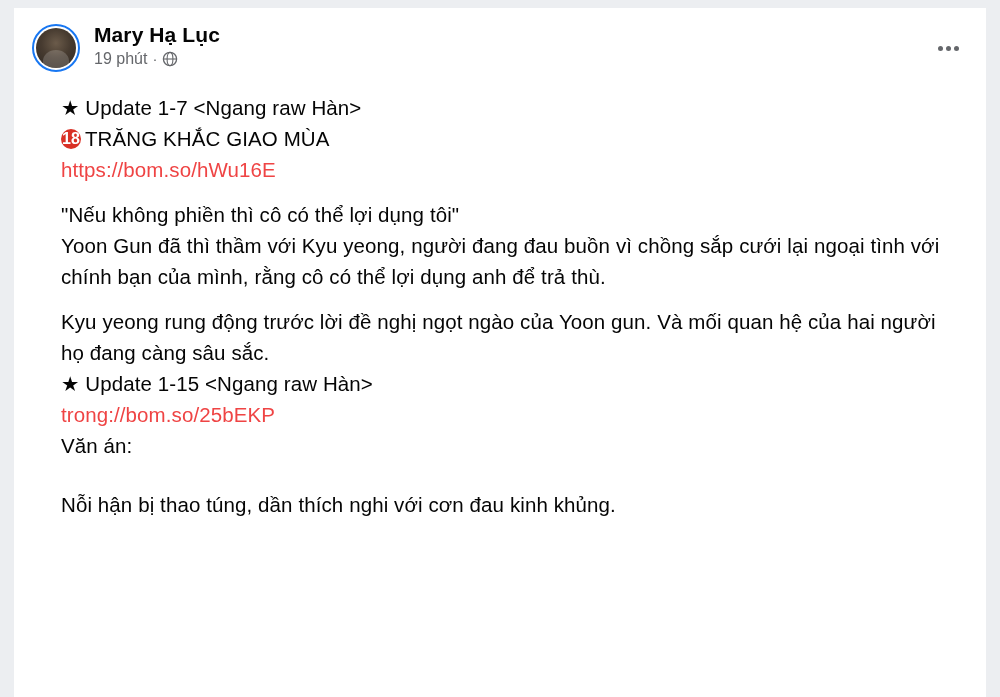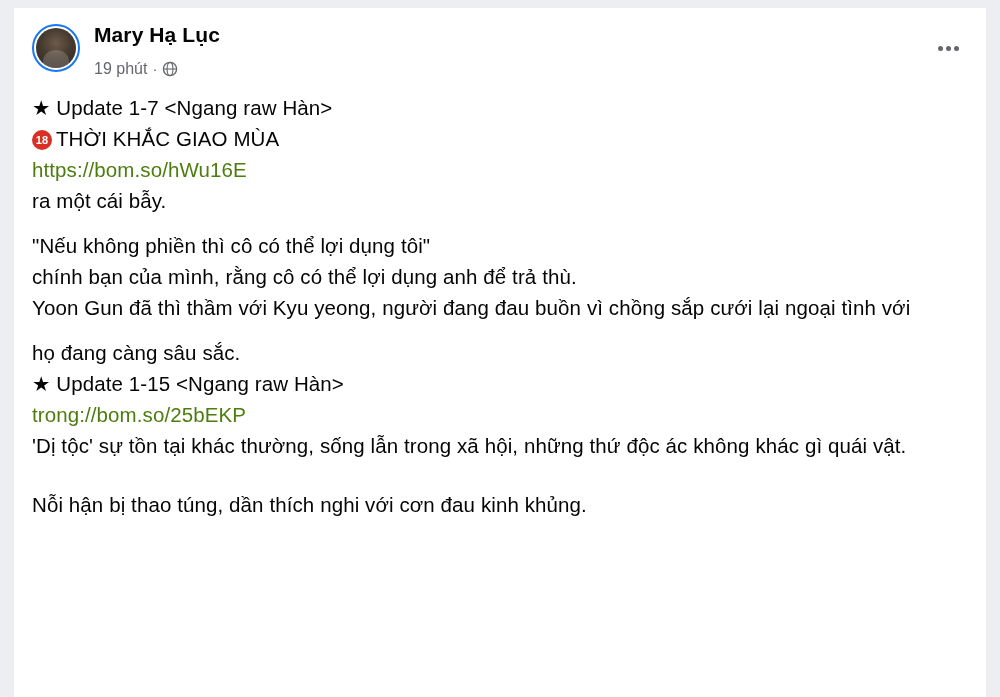--- a/index.html
+++ b/index.html
@@ -75,21 +75,21 @@
     font-size: 21px;
     font-weight: bold;
     color: #050505;
     line-height: 26px;
     letter-spacing: .1px;
   }
   .meta-row {
     display: flex;
     align-items: center;
     gap: 5px;
-    margin-top: 11px;
+    margin-top: 1px;
   }
   .meta-time {
     font-size: 16px;
     color: #65676b;
     line-height: 20px;
   }
   .meta-dot {
     font-size: 15px;
     color: #65676b;
     line-height: 20px;
@@ -121,36 +121,37 @@
   
   .post-body {
     margin-top: 6px;
     font-size: 20.5px;
     line-height: 31px;
     color: #050505;
     letter-spacing: .1px;
   }
   .line {
     white-space: pre-wrap;
+    margin-left: 29px;
   }
   .blank {
     height: 14px;
   }
   .link {
-    color: #4d7c0f;
+    color: #ef4444;
     text-decoration: none;
   }
   .badge-18 {
     display: inline-block;
     width: 20px;
     height: 20px;
     border-radius: 50%;
     background: #d93025;
     color: #fff;
-    font-size: 11px;
+    font-size: 16px;
     font-weight: bold;
     text-align: center;
     line-height: 20px;
     vertical-align: 2px;
     margin-right: 4px;
   }
 </style>
 </head>
 <body>
 
@@ -177,32 +178,32 @@
       </div>
       <div class="more-btn">
         <span></span>
         <span></span>
         <span></span>
       </div>
     </div>
 
     <div class="post-body">
       <div class="line">★ Update 1-7 &lt;Ngang raw Hàn&gt;</div>
-      <div class="line"><span class="badge-18">18</span><span>THỜI KHẮC GIAO MÙA</span></div>
+      <div class="line"><span class="badge-18">18</span><span>TRĂNG KHẮC GIAO MÙA</span></div>
       <div class="line"><a class="link" href="#">https://bom.so/hWu16E</a></div>
-      <div class="line">ra một cái bẫy.</div>
       <div class="blank"></div>
       <div class="line">"Nếu không phiền thì cô có thể lợi dụng tôi"</div>
+      <div class="line">Yoon Gun đã thì thầm với Kyu yeong, người đang đau buồn vì chồng sắp cưới lại ngoại tình với</div>
       <div class="line">chính bạn của mình, rằng cô có thể lợi dụng anh để trả thù.</div>
-      <div class="line">Yoon Gun đã thì thầm với Kyu yeong, người đang đau buồn vì chồng sắp cưới lại ngoại tình với</div>
-      <div class="blank"></div>
+      <div class="blank"></div>
+      <div class="line">Kyu yeong rung động trước lời đề nghị ngọt ngào của Yoon gun. Và mối quan hệ của hai người</div>
       <div class="line">họ đang càng sâu sắc.</div>
       <div class="line">★ Update 1-15 &lt;Ngang raw Hàn&gt;</div>
       <div class="line"><a class="link" href="#">trong://bom.so/25bEKP</a></div>
-      <div class="line">'Dị tộc' sự tồn tại khác thường, sống lẫn trong xã hội, những thứ độc ác không khác gì quái vật.</div>
+      <div class="line">Văn án:</div>
       <div class="blank"></div>
       <div class="blank"></div>
       <div class="line">Nỗi hận bị thao túng, dần thích nghi với cơn đau kinh khủng.</div>
 
     </div>
 
   </div>
 </div>
 
 </body></html>

